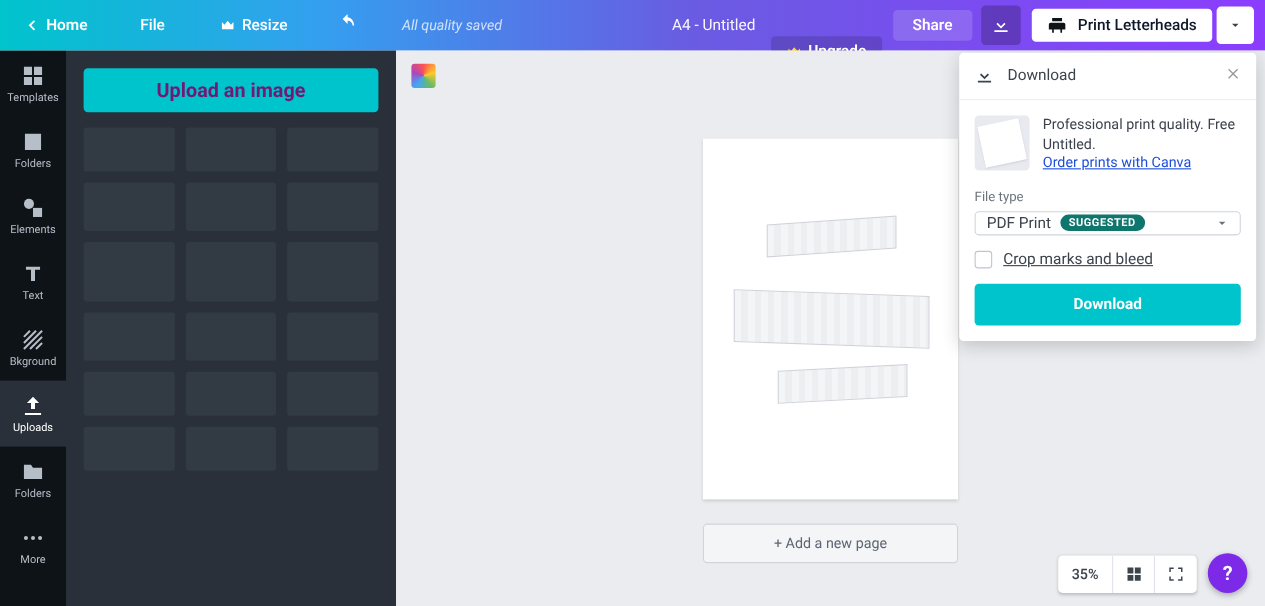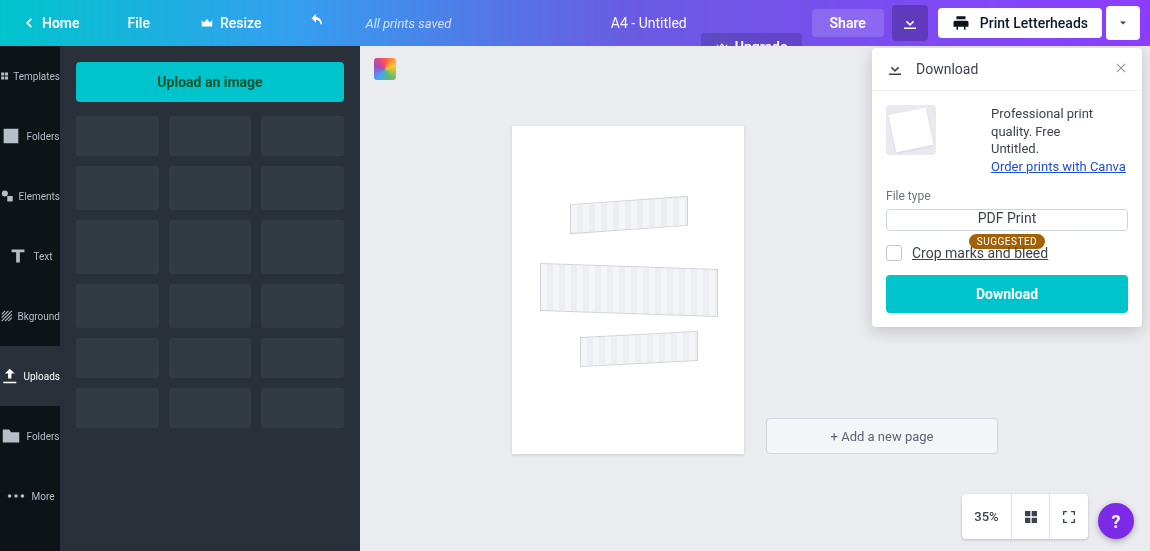--- a/index.html
+++ b/index.html
@@ -51,33 +51,33 @@
 
   
   .main { flex:1; display:flex; position: relative; }
 
   
   .rail {
     width: 60px; background:#0e1318; display:flex; flex-direction:column; color:#b6bec8;
     font-size: 10px; text-align:center;
   }
   .rail-item {
-    height: 60px; display:flex; flex-direction:row; align-items:center; justify-content:center;
+    height: 60px; display:flex; flex-direction:column; align-items:center; justify-content:center;
     gap:4px; cursor:pointer;
   }
   .rail-item.active { background:#293039; color:#fff; }
   .rail-item svg { width:22px; height:22px; fill: currentColor; }
 
   
   .panel {
     width: 300px; background:#293039; padding: 16px; position:relative;
   }
   .upload-btn {
-    background:#00c4cc; color:#14532d; font-weight:700; height:40px; border-radius:4px;
-    display:flex; align-items:center; justify-content:center; cursor:pointer; font-size:14px;
+    background:#00c4cc; color:#701a75; font-weight:700; height:40px; border-radius:4px;
+    display:flex; align-items:center; justify-content:center; cursor:pointer; font-size:18px;
   }
   .panel-collapse {
     position:absolute; right:-12px; top:50%; transform:translateY(-50%);
     width:14px; height:80px; background:#293039;
     border-radius: 0 8px 8px 0; display:flex; align-items:center; justify-content:center;
     cursor:pointer;
   }
   .panel-collapse::before{
     content:""; display:block; width:0;height:0;
     border-top:5px solid transparent; border-bottom:5px solid transparent;
@@ -95,38 +95,38 @@
     background: conic-gradient(#ff5252, #ffca28, #66bb6a, #42a5f5, #ab47bc, #ff5252);
     border-radius:3px;
   }
   .stage-tools {
     position:absolute; right:12px; top:98px; display:flex; gap:12px; opacity:.55;
   }
   .stage-tools svg{width:20px;height:20px;fill:#5b6573;}
 
   .page-wrap{
     position:absolute; left:50%; top:80px; transform:translateX(-50%);
-    display:flex; flex-direction:row; align-items:flex-end; gap:22px;
+    display:flex; flex-direction:column; align-items:flex-start; gap:22px;
   }
   .page {
     width:232px; height:328px; background:#fff; box-shadow:0 1px 3px rgba(0,0,0,.15);
     position:relative;
   }
   .page .ph { position:absolute; border:1px solid #cfd3d9; background:repeating-linear-gradient(90deg,#f4f5f7,#f4f5f7 6px,#edeef2 6px,#edeef2 12px);}
   .add-page {
     width:232px; height:36px; border:1px solid #d0d4db; border-radius:4px;
     display:flex; align-items:center; justify-content:center; color:#5b6573;
     font-size:13px; background:#f4f5f7; cursor:pointer;
   }
 
   
   .zoom-bar {
     position:absolute; right:12px; bottom:12px; display:flex; align-items:center;
     background:#fff; border-radius:4px; box-shadow:0 1px 3px rgba(0,0,0,.2);
-    overflow:hidden; height:45px;
+    overflow:hidden; height:34px;
   }
   .zoom-bar > div { height:100%; display:flex; align-items:center; justify-content:center; cursor:pointer; }
   .zoom-pct { width:50px; font-size:13px; color:#3c434d; font-weight:500; border-right:1px solid #e0e3e8;}
   .zoom-grid { width:38px; border-right:1px solid #e0e3e8;}
   .zoom-full { width:38px;}
   .zoom-bar svg{width:16px;height:16px;fill:#3c434d;}
 
   .help-fab {
     position:absolute; right:16px; bottom:12px; width:36px;height:36px;border-radius:50%;
     background:#7d2ae8; color:#fff; font-weight:700; font-size:18px;
@@ -149,30 +149,30 @@
   .pop-close{ margin-left:auto; cursor:pointer; opacity:.55;}
   .pop-close svg{width:14px;height:14px;}
   .pop-promo{ display:flex; gap:12px; padding:14px;}
   .promo-thumb{
     width:50px;height:50px;background:#e8eaef;border-radius:4px; position:relative; overflow:hidden;
   }
   .promo-thumb::after{
     content:""; position:absolute; inset:6px; background:#fff; transform:rotate(-12deg);
     box-shadow:0 1px 2px rgba(0,0,0,.1);
   }
-  .promo-text{ flex:1; font-size:13px; line-height:1.35;margin-left:43px; }
+  .promo-text{ flex:1; font-size:13px; line-height:1.35; }
   .promo-text a{ color:#1d4ed8; text-decoration:underline; cursor:pointer;}
   .pop-section{ padding: 0 14px 14px;}
   .sec-label{ font-size:12px; color:#6b737d; margin-bottom:6px;}
   .select-box{
     border:1px solid #d0d4db; border-radius:4px; height:22px; display:flex; align-items:center;
-    padding:0 10px; gap:8px; cursor:pointer;flex-direction:column;
+    padding:0 10px; gap:8px; cursor:pointer;
   }
   .badge{
-    background:#a16207; color:#fff; font-size:10px; font-weight:400; letter-spacing:.5px;
+    background:#0f766e; color:#fff; font-size:10px; font-weight:700; letter-spacing:.5px;
     padding:2px 8px; border-radius:10px;
   }
   .select-box svg{margin-left:auto;width:12px;height:12px;fill:#6b737d;}
   .chk-row{ display:flex; align-items:center; gap:10px; padding: 0 14px 14px; font-size:14px;text-decoration:underline;}
   .chk{
     width:16px;height:16px;border:1px solid #c0c5cd;border-radius:3px;cursor:pointer;background:#fff;
   }
   .dl-btn{
     margin: 0 14px 14px; height:38px; background:#00c4cc; color:#fff; border-radius:4px;
     display:flex;align-items:center;justify-content:center; font-weight:700; cursor:pointer;
@@ -194,21 +194,21 @@
       <svg width="14" height="14" viewBox="0 0 24 24" fill="#fff">
           <path d="M3 7l4 4 5-6 5 6 4-4v11H3z"></path>
         </svg>
       <span>Resize</span>
     </div>
     <div class="tb-undo">
       <svg width="18" height="18" viewBox="0 0 24 24" fill="#fff">
           <path d="M12 5V1L6 7l6 6V9c3 0 6 2 6 6h2c0-5-4-10-8-10z"></path>
         </svg>
     </div>
-    <div class="tb-status">All prints saved</div>
+    <div class="tb-status">All quality saved</div>
   </div>
   <div class="spacer"></div>
   <div class="doc-title">A4 - Untitled</div>
   <div class="upgrade-btn">
     <svg width="14" height="14" viewBox="0 0 24 24" fill="#ffd24a">
         <path d="M3 7l4 4 5-6 5 6 4-4v11H3z"></path>
       </svg>
     <span>Upgrade</span>
   </div>
   <div class="share-btn">Share</div>

